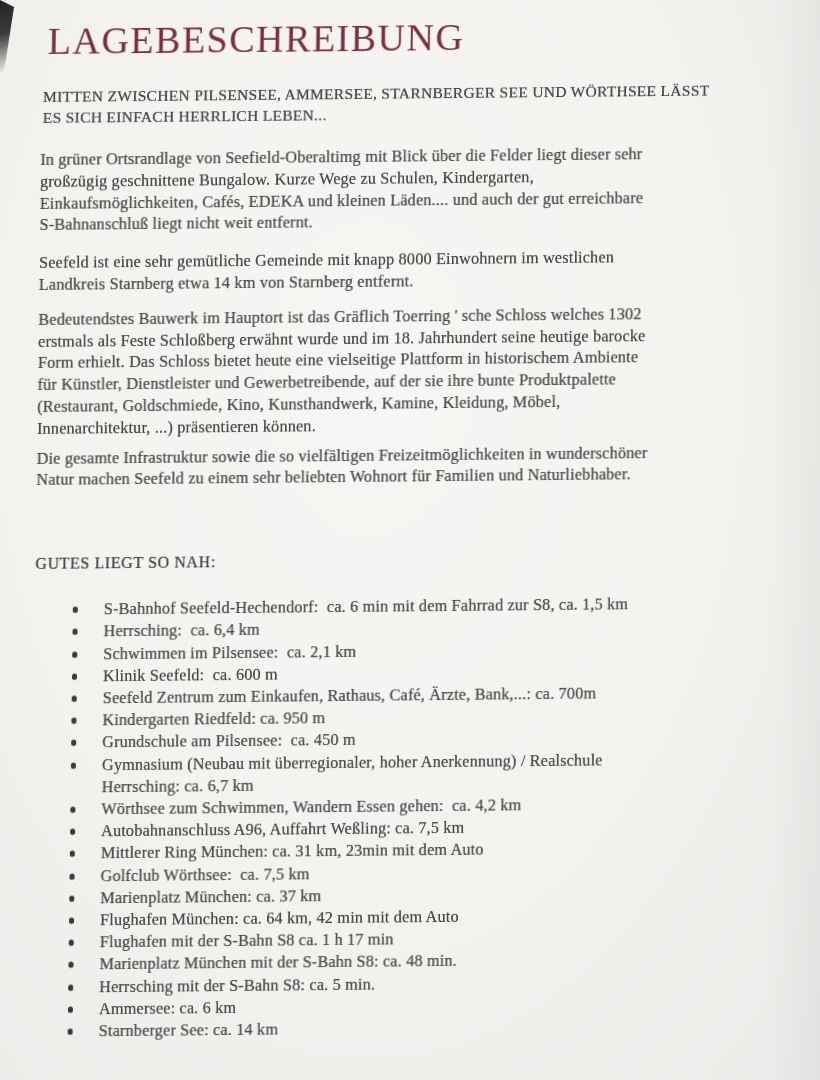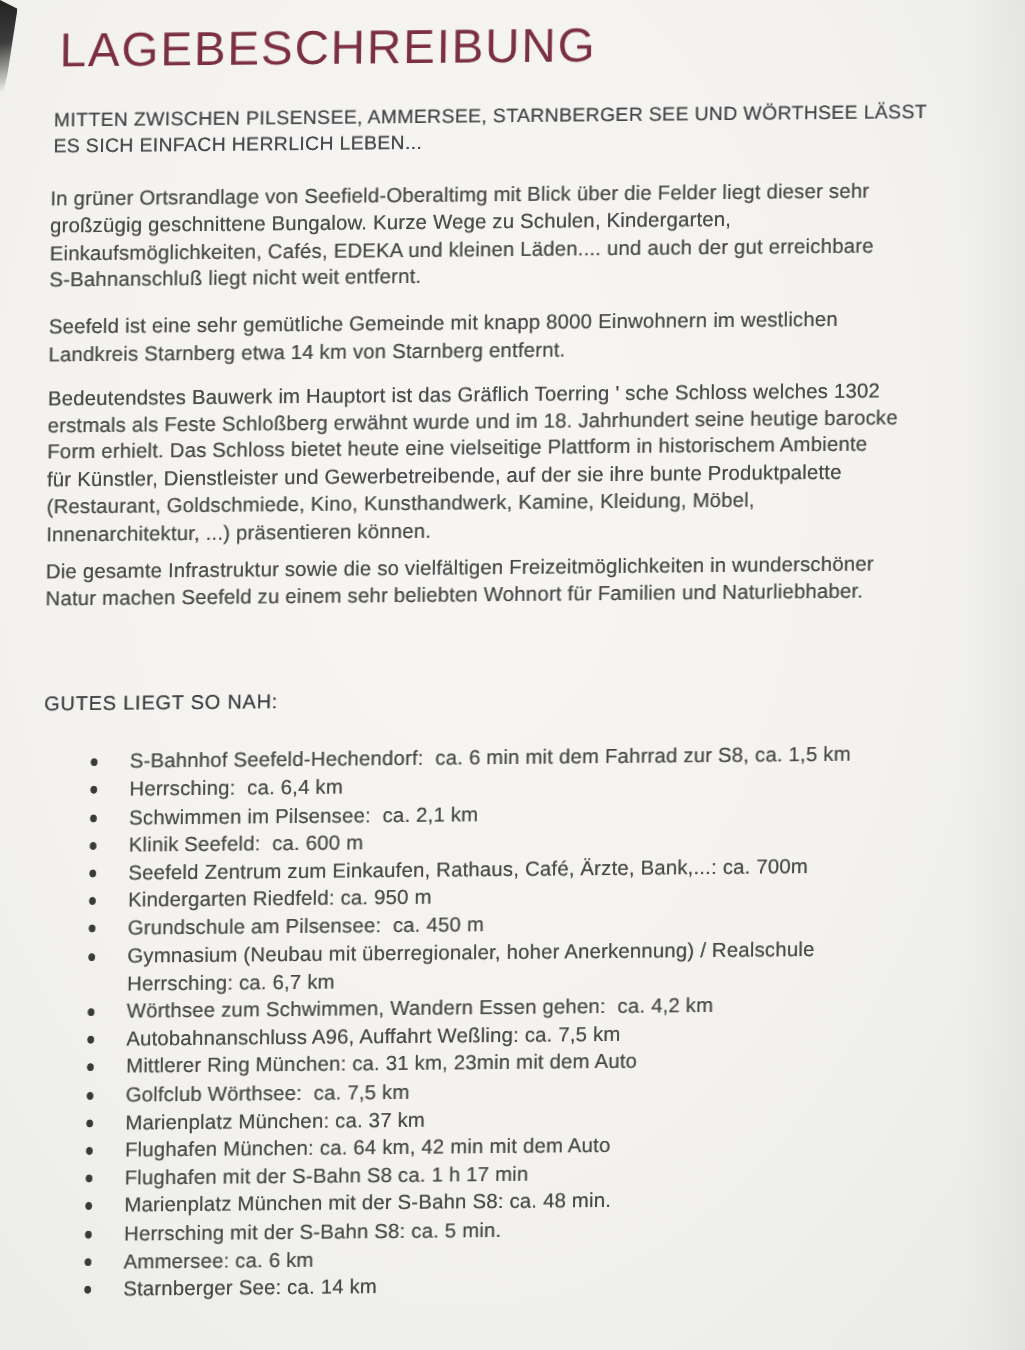--- a/index.html
+++ b/index.html
@@ -5,20 +5,21 @@
 <style>
   html,body{margin:0;padding:0;}
   body{
     width:820px;height:1080px;overflow:hidden;position:relative;
     font-family:"Liberation Sans","DejaVu Sans",sans-serif;
     background:#efeeec;
   }
   .page{
     position:absolute;inset:0;
     background:radial-gradient(ellipse at 45% 35%, #f7f6f4 0%, #f3f2ef 55%, #eaeae8 100%);
+    font-family:Liberation Serif, serif;
   }
   
   .scan-corner{
     position:absolute;left:0;top:0;width:14px;height:88px;
     background:linear-gradient(168deg,#222 0%,#3c3c3c 38%,rgba(110,110,110,0) 82%);
     clip-path:polygon(0 0,100% 8%,42% 68%,0 96%);
   }
   
   .scan-right{
     position:absolute;right:0;top:0;width:50px;height:100%;

